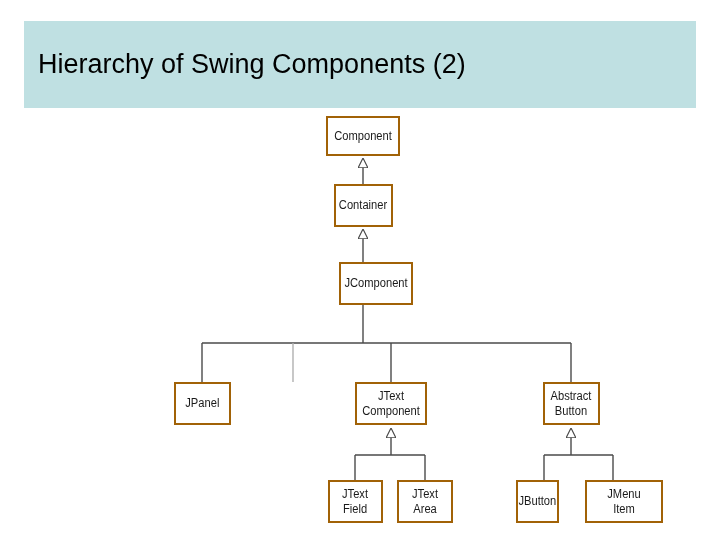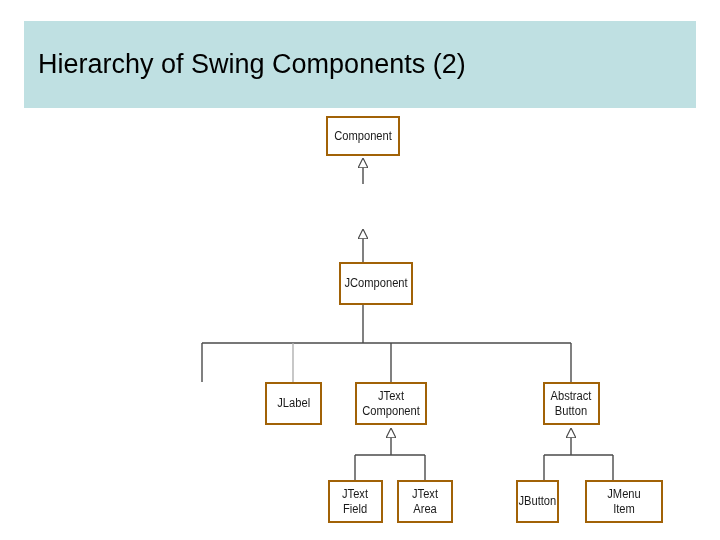--- a/index.html
+++ b/index.html
@@ -115,29 +115,32 @@
       <line x1="544" y1="455" x2="613" y2="455"></line>
       <line x1="544" y1="455" x2="544" y2="480"></line>
       <line x1="613" y1="455" x2="613" y2="480"></line>
     </g>
   </svg>
 
   <div class="uml-box" style="left:326px; top:116px; width:74px; height:40px;">
     <span class="box-label">Component</span>
   </div>
 
+  <div class="uml-box" style="left:334px; top:184px; width:59px; height:43px;">
+    <span class="box-label">Container</span>
+  </div>
 
   <div class="uml-box" style="left:326px; top:262px; width:74px; height:43px;margin-left:13px;">
     <span class="box-label">JComponent</span>
   </div>
 
+  <div class="uml-box" style="left:174px; top:382px; width:57px; height:43px;">
+    <span class="box-label">JPanel</span>
+  </div>
 
-  <div class="uml-box" style="left:265px; top:382px; width:57px; height:43px;">
-    <span class="box-label">JLabel</span>
-  </div>
 
   <div class="uml-box" style="left:355px; top:382px; width:72px; height:43px;">
     <span class="box-label">JText
 Component</span>
   </div>
 
   <div class="uml-box" style="left:543px; top:382px; width:57px; height:43px;">
     <span class="box-label">Abstract
 Button</span>
   </div>

